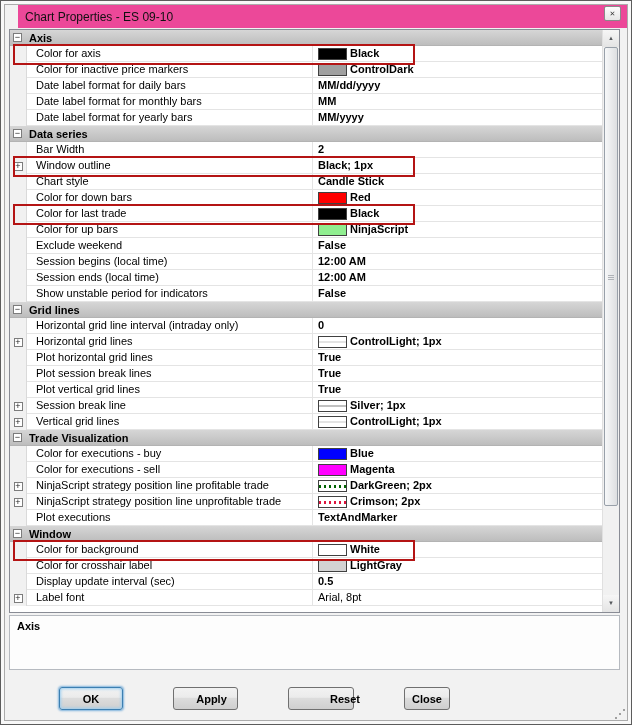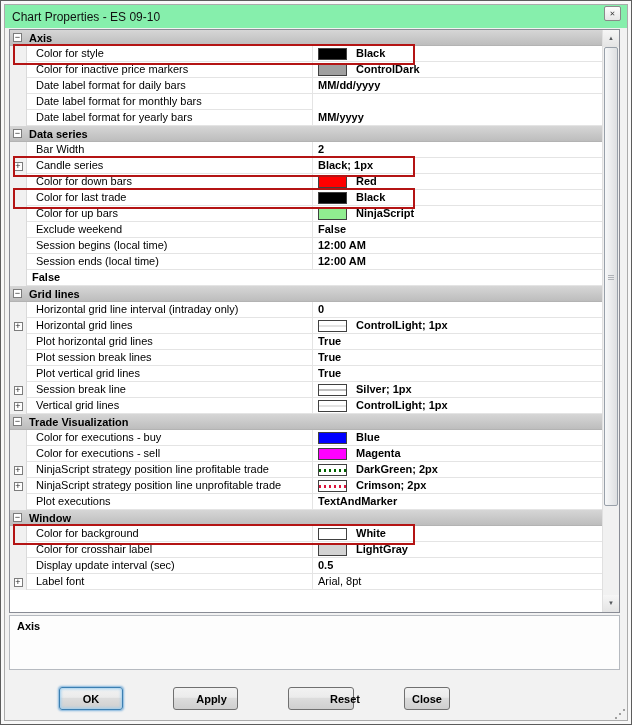--- a/index.html
+++ b/index.html
@@ -10,22 +10,22 @@
     position: relative;
     overflow: hidden;
   }
   .window {
     position: absolute; inset: 0;
     background: #F2F2F2;
     border: 1px solid #5C5C5C;
     box-shadow: inset 0 0 0 3px #F8F8F8, inset 0 0 0 4px #ABABAB;
   }
   .titlebar {
-    position: absolute; left: 4px; top: 4px; right: 4px; height: 23px;
-    background: #86efac;
+    position: absolute; left: 17px; top: 4px; right: 4px; height: 23px;
+    background: #ec4899;
   }
   .title-text {
     position: absolute; left: 7px; top: 5px;
     font-size: 12px; color: #111;
     white-space: nowrap;
   }
   .close-btn {
     position: absolute; top: 1px; right: 6px;
     width: 17px; height: 15px;
     border: 1px solid #8A8A8A; border-radius: 2px;
@@ -65,21 +65,21 @@
     width: 286px; flex: none;
     padding-left: 9px;
     font-size: 11px; line-height: 15px; color: #000;
     border-right: 1px solid #E4E4E4; border-bottom: 1px solid #E4E4E4;
     white-space: nowrap; overflow: hidden;
   }
   .pval {
     flex: 1;
     border-bottom: 1px solid #E4E4E4;
     display: flex; align-items: center;
-    padding-left: 5px; gap: 9px;
+    padding-left: 5px; gap: 3px;
     font-size: 11px; font-weight: bold; line-height: 15px; color: #000;
     white-space: nowrap; overflow: hidden;
   }
   .pval.normal { font-weight: normal; }
   .sw {
     width: 29px; height: 12px; flex: none;
     border: 1px solid #404040; background: #FFFFFF;
     display: inline-block; position: relative; overflow: hidden;
   }
   .swline { display: block; height: 2px; margin-top: 4px; }
@@ -148,21 +148,21 @@
   </div>
 
   <div class="grid">
     <div class="rows">
         <div class="section-row">
           <span class="cbox">−</span>
           <span class="slabel">Axis</span>
         </div>
         <div class="prop-row hl">
           <div class="indent"></div>
-          <div class="pname">Color for style</div>
+          <div class="pname">Color for axis</div>
           <div class="pval">
             <span class="sw sw-solid" style="background: rgb(0, 0, 0);"></span>
             <span>Black</span>
           </div>
         </div>
         <div class="prop-row">
           <div class="indent"></div>
           <div class="pname">Color for inactive price markers</div>
           <div class="pval">
             <span class="sw sw-solid" style="background: rgb(160, 160, 160);"></span>
@@ -172,20 +172,23 @@
         <div class="prop-row">
           <div class="indent"></div>
           <div class="pname">Date label format for daily bars</div>
           <div class="pval">
             <span>MM/dd/yyyy</span>
           </div>
         </div>
         <div class="prop-row">
           <div class="indent"></div>
           <div class="pname">Date label format for monthly bars</div>
+          <div class="pval">
+            <span>MM</span>
+          </div>
         </div>
         <div class="prop-row">
           <div class="indent"></div>
           <div class="pname">Date label format for yearly bars</div>
           <div class="pval">
             <span>MM/yyyy</span>
           </div>
         </div>
         <div class="section-row">
           <span class="cbox">−</span>
@@ -195,23 +198,30 @@
           <div class="indent"></div>
           <div class="pname">Bar Width</div>
           <div class="pval">
             <span>2</span>
           </div>
         </div>
         <div class="prop-row hl">
           <div class="indent">
             <span class="ebox">+</span>
           </div>
-          <div class="pname">Candle series</div>
+          <div class="pname">Window outline</div>
           <div class="pval">
             <span>Black; 1px</span>
+          </div>
+        </div>
+        <div class="prop-row">
+          <div class="indent"></div>
+          <div class="pname">Chart style</div>
+          <div class="pval">
+            <span>Candle Stick</span>
           </div>
         </div>
         <div class="prop-row">
           <div class="indent"></div>
           <div class="pname">Color for down bars</div>
           <div class="pval">
             <span class="sw sw-solid" style="background: rgb(255, 0, 0);"></span>
             <span>Red</span>
           </div>
         </div>
@@ -247,20 +257,21 @@
         </div>
         <div class="prop-row">
           <div class="indent"></div>
           <div class="pname">Session ends (local time)</div>
           <div class="pval">
             <span>12:00 AM</span>
           </div>
         </div>
         <div class="prop-row">
           <div class="indent"></div>
+          <div class="pname">Show unstable period for indicators</div>
           <div class="pval">
             <span>False</span>
           </div>
         </div>
         <div class="section-row">
           <span class="cbox">−</span>
           <span class="slabel">Grid lines</span>
         </div>
         <div class="prop-row">
           <div class="indent"></div>

